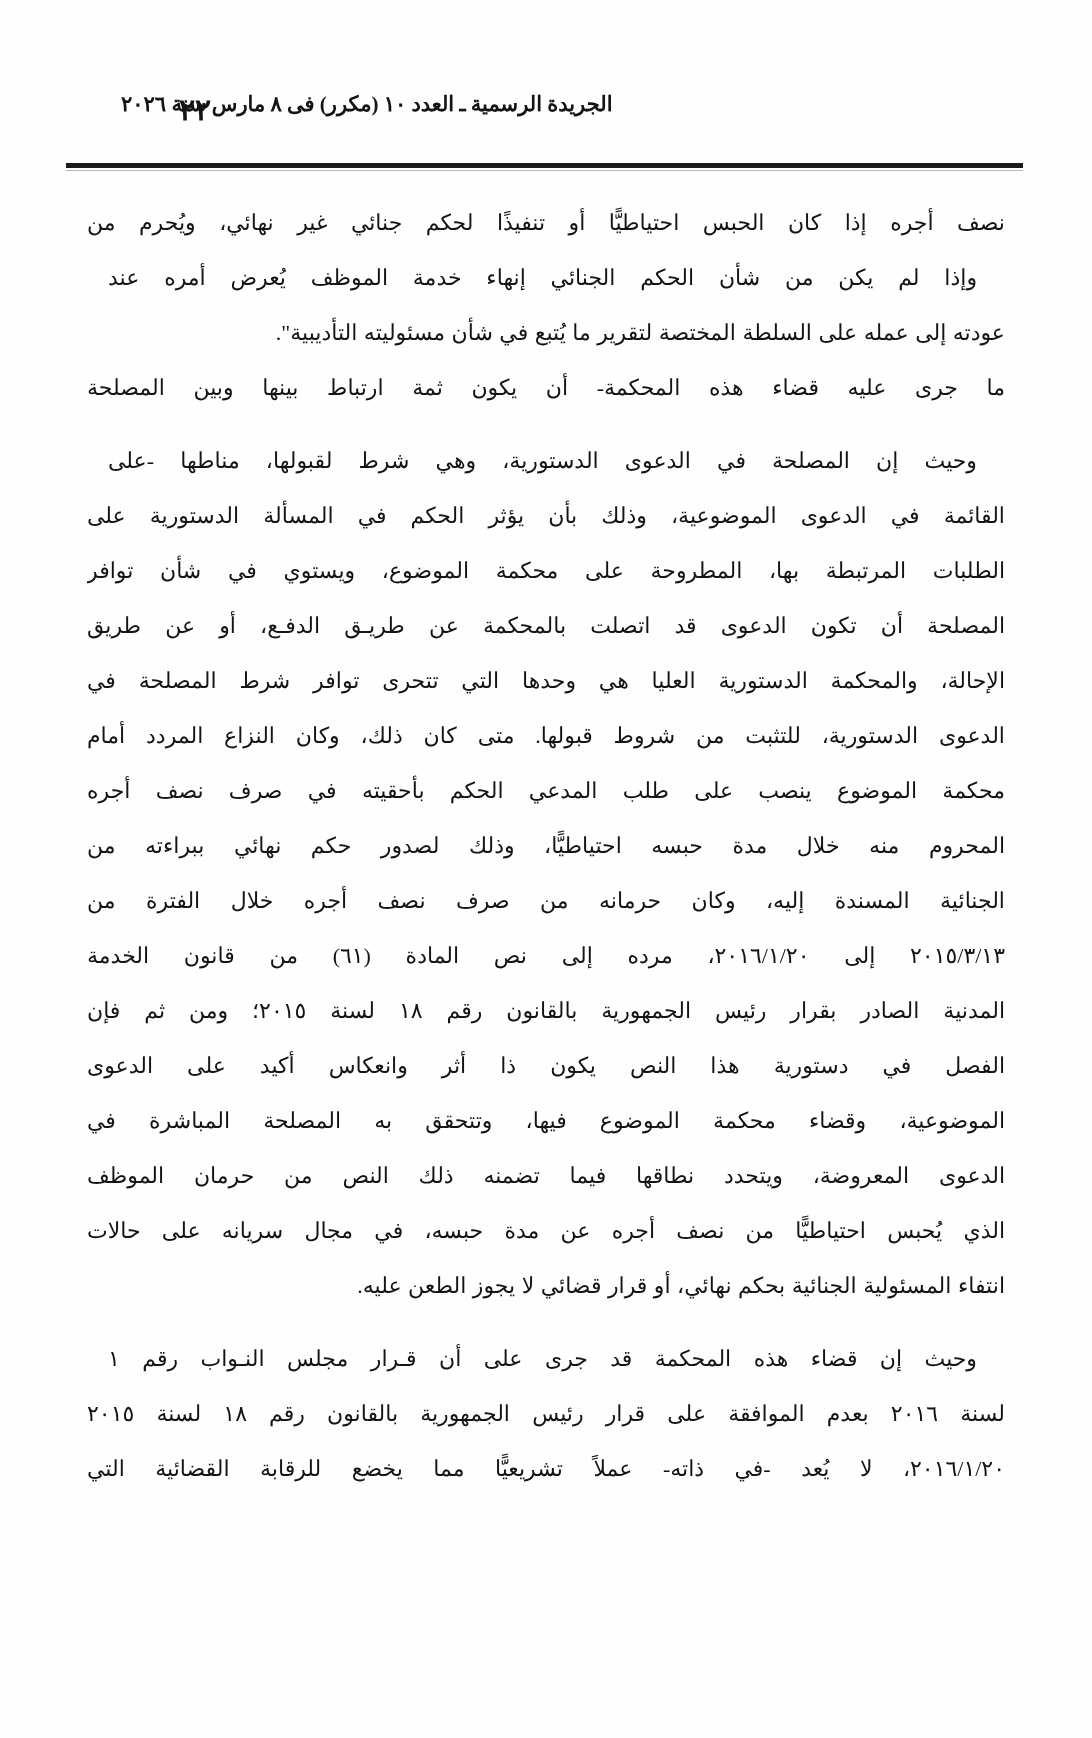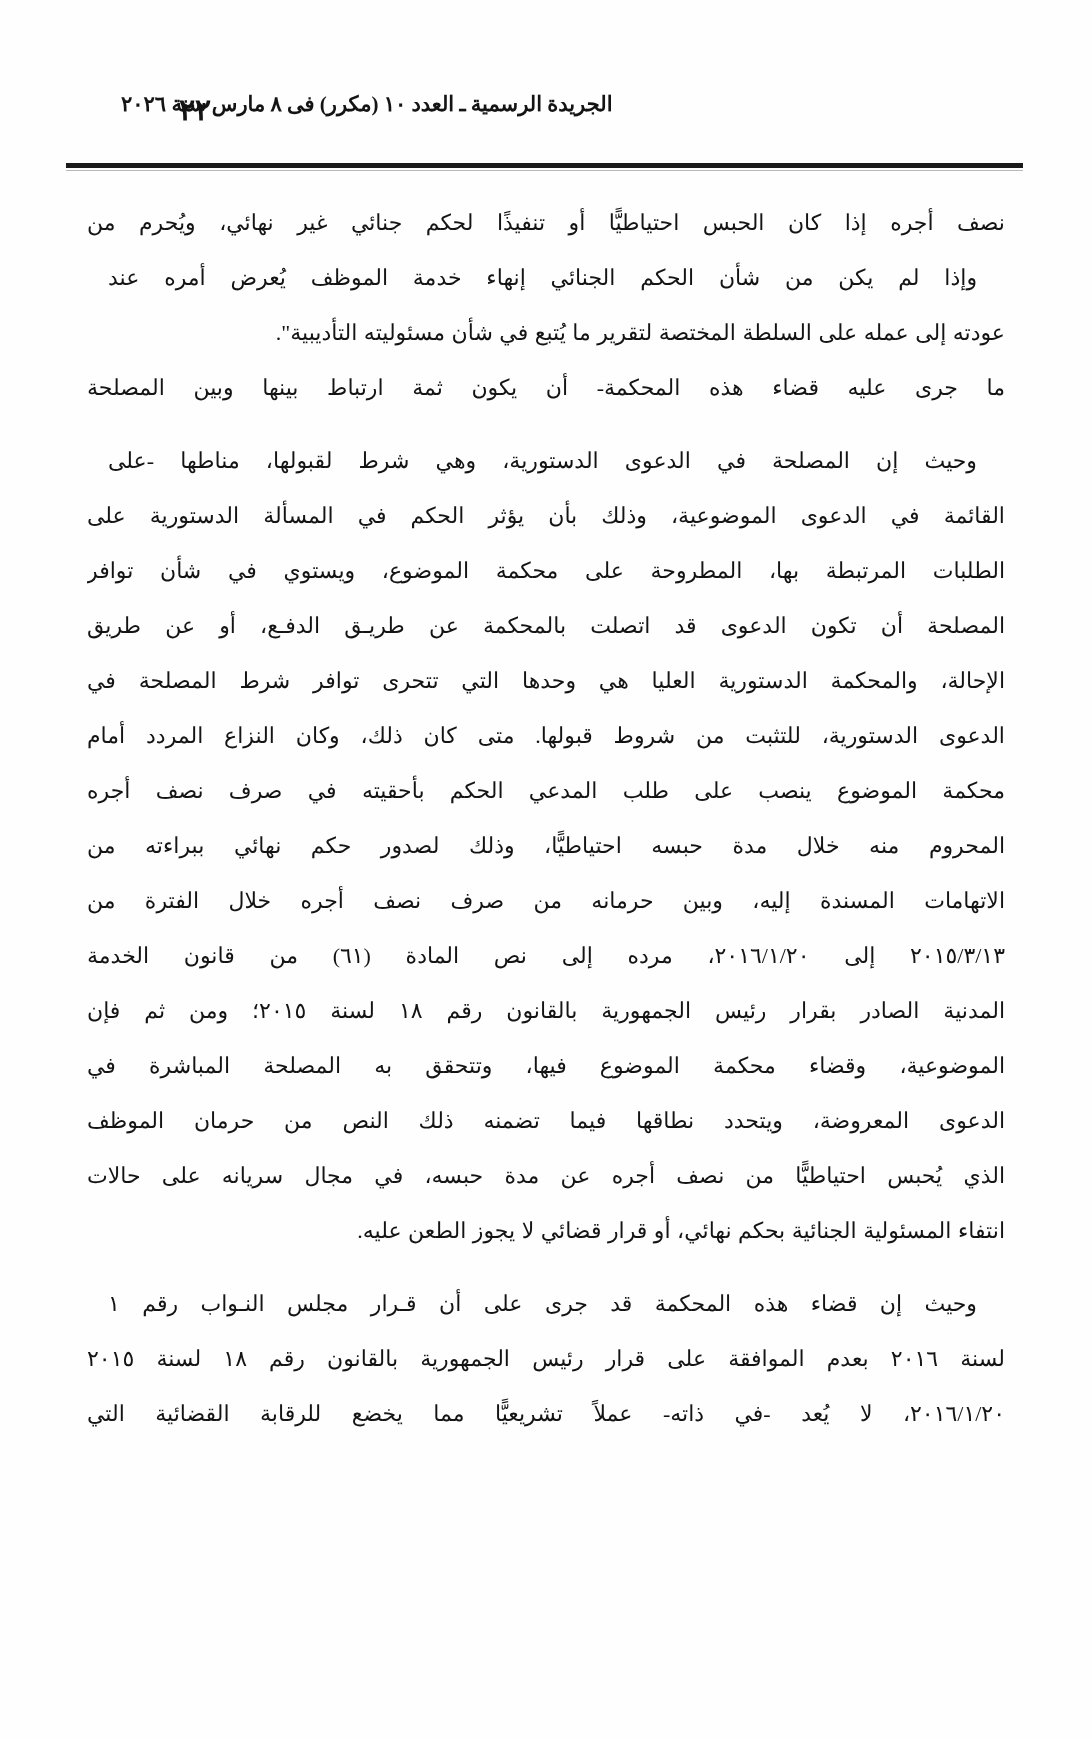--- a/index.html
+++ b/index.html
@@ -81,23 +81,24 @@
     <div class="line p-end">عودته إلى عمله على السلطة المختصة لتقرير ما يُتبع في شأن مسئوليته التأديبية".</div>
     <div class="line">ما جرى عليه قضاء هذه المحكمة- أن يكون ثمة ارتباط بينها وبين المصلحة</div>
     <div class="line p-start gap">وحيث إن المصلحة في الدعوى الدستورية، وهي شرط لقبولها، مناطها -على</div>
     <div class="line">القائمة في الدعوى الموضوعية، وذلك بأن يؤثر الحكم في المسألة الدستورية على</div>
     <div class="line">الطلبات المرتبطة بها، المطروحة على محكمة الموضوع، ويستوي في شأن توافر</div>
     <div class="line">المصلحة أن تكون الدعوى قد اتصلت بالمحكمة عن طريـق الدفـع، أو عن طريق</div>
     <div class="line">الإحالة، والمحكمة الدستورية العليا هي وحدها التي تتحرى توافر شرط المصلحة في</div>
     <div class="line">الدعوى الدستورية، للتثبت من شروط قبولها. متى كان ذلك، وكان النزاع المردد أمام</div>
     <div class="line">محكمة الموضوع ينصب على طلب المدعي الحكم بأحقيته في صرف نصف أجره</div>
     <div class="line">المحروم منه خلال مدة حبسه احتياطيًّا، وذلك لصدور حكم نهائي ببراءته من</div>
-    <div class="line">الاتهامات المسندة إليه، وبين حرمانه من صرف نصف أجره خلال الفترة من</div>
+    <div class="line">الجنائية المسندة إليه، وكان حرمانه من صرف نصف أجره خلال الفترة من</div>
     <div class="line">٢٠١٥/٣/١٣ إلى ٢٠١٦/١/٢٠، مرده إلى نص المادة (٦١) من قانون الخدمة</div>
     <div class="line">المدنية الصادر بقرار رئيس الجمهورية بالقانون رقم ١٨ لسنة ٢٠١٥؛ ومن ثم فإن</div>
+    <div class="line">الفصل في دستورية هذا النص يكون ذا أثر وانعكاس أكيد على الدعوى</div>
     <div class="line">الموضوعية، وقضاء محكمة الموضوع فيها، وتتحقق به المصلحة المباشرة في</div>
     <div class="line">الدعوى المعروضة، ويتحدد نطاقها فيما تضمنه ذلك النص من حرمان الموظف</div>
     <div class="line">الذي يُحبس احتياطيًّا من نصف أجره عن مدة حبسه، في مجال سريانه على حالات</div>
     <div class="line p-end">انتفاء المسئولية الجنائية بحكم نهائي، أو قرار قضائي لا يجوز الطعن عليه.</div>
     <div class="line p-start gap">وحيث إن قضاء هذه المحكمة قد جرى على أن قـرار مجلس النـواب رقم ١</div>
     <div class="line">لسنة ٢٠١٦ بعدم الموافقة على قرار رئيس الجمهورية بالقانون رقم ١٨ لسنة ٢٠١٥</div>
     <div class="line">٢٠١٦/١/٢٠، لا يُعد -في ذاته- عملاً تشريعيًّا مما يخضع للرقابة القضائية التي</div>
   </main>
 
 </div>

